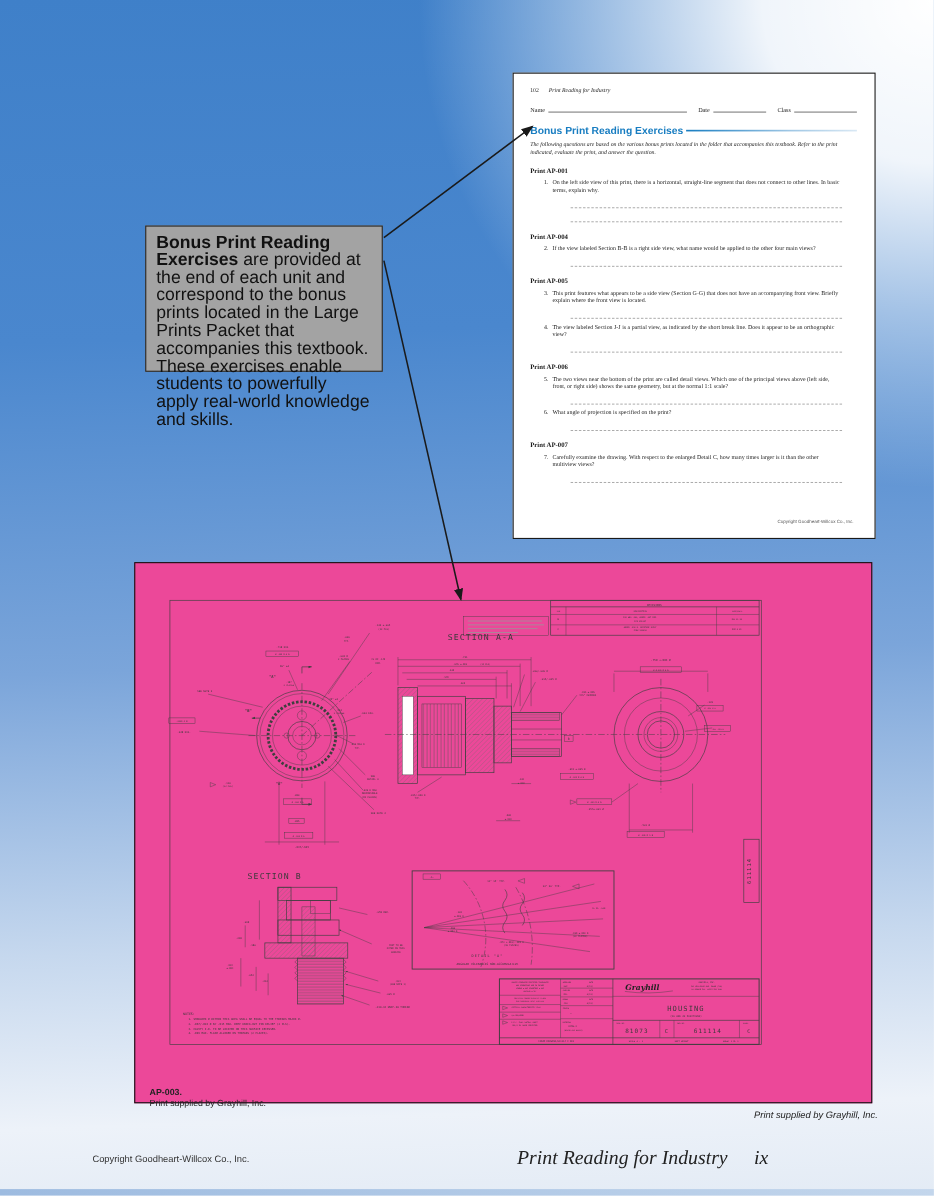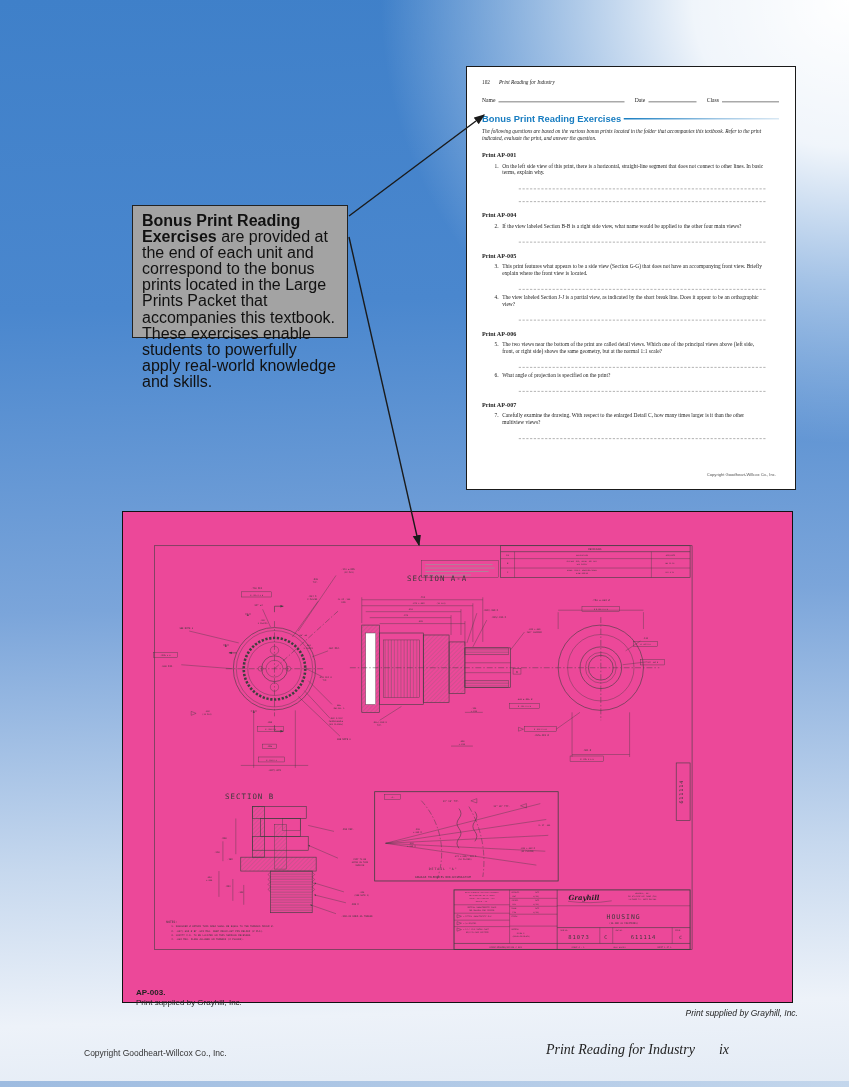--- a/index.html
+++ b/index.html
@@ -58,22 +58,22 @@
   .cl{stroke-dasharray:6 2 1.5 2;stroke-width:.45;}
   .teeth{stroke-width:2.6;stroke-dasharray:2.3 1.6;}
   .grayln{stroke:#999;stroke-width:.7;}
   #dwg-caption{position:absolute;left:13px;top:452px;font-family:Liberation Sans, sans-serif;
     font-size:8px;line-height:10px;color:#222;margin-top:24px;}
   #dwg-caption .cid{font-weight:bold;}
   
   #credit-line{position:absolute;left:548px;top:1008px;width:250px;text-align:right;
     font-style:italic;font-size:8.5px;color:#222;}
   #footer-copy{position:absolute;left:84px;top:1048px;font-size:8.5px;color:#333;}
-  #footer-title{position:absolute;left:470px;top:1042px;width:335px;text-align:center;
-    font-family:"Liberation Serif",serif;font-style:italic;font-size:14px;color:#222;}
+  #footer-title{position:absolute;left:470px;top:1042px;width:335px;text-align:left;
+    font-family:"Liberation Serif",serif;font-style:italic;font-size:18px;color:#222;}
   #footer-title .pg{margin-left:24px;}
 </style>
 </head>
 <body>
 
 <div id="callout">
   <b>Bonus Print Reading Exercises</b><span> are provided at the end of each unit and correspond to the bonus prints located in the Large Prints Packet that accompanies this textbook. These exercises enable students to powerfully apply real-world knowledge and skills.</span>
 </div>
 
 <div id="worksheet">

